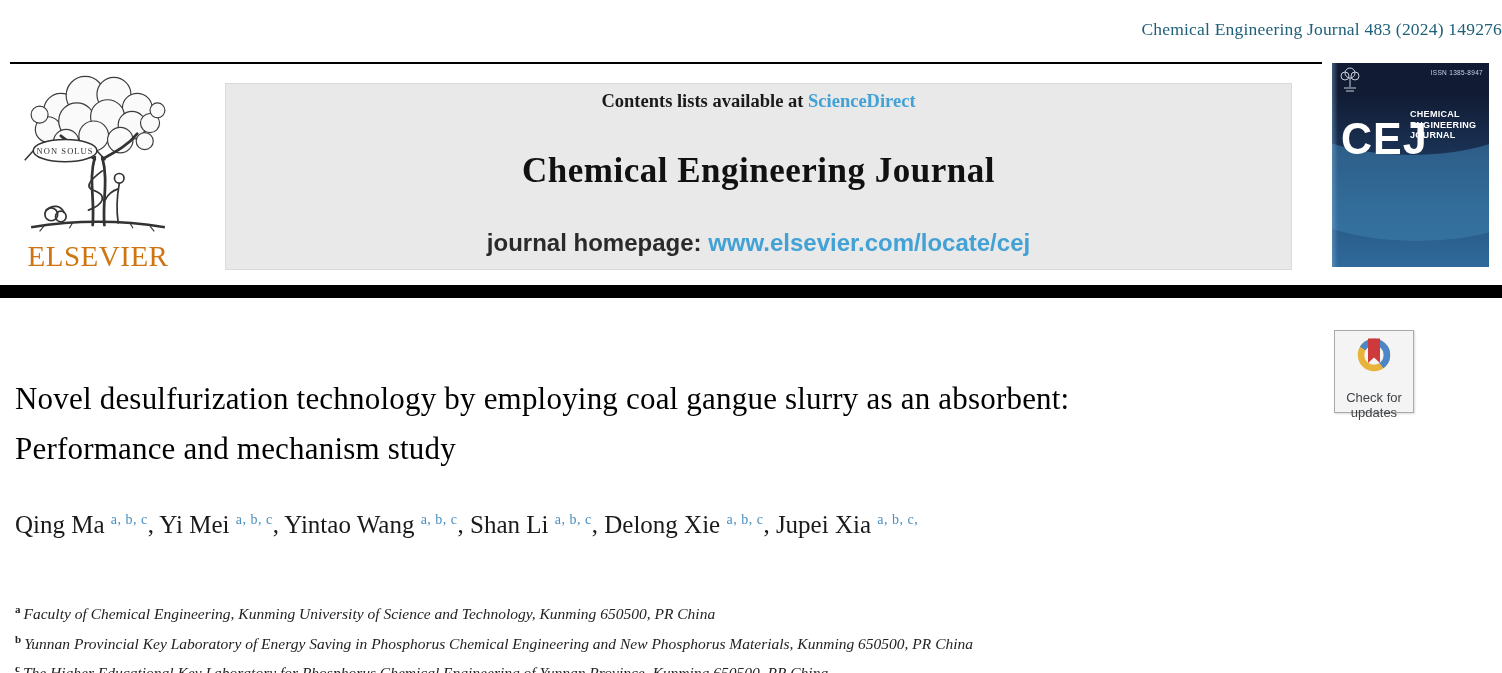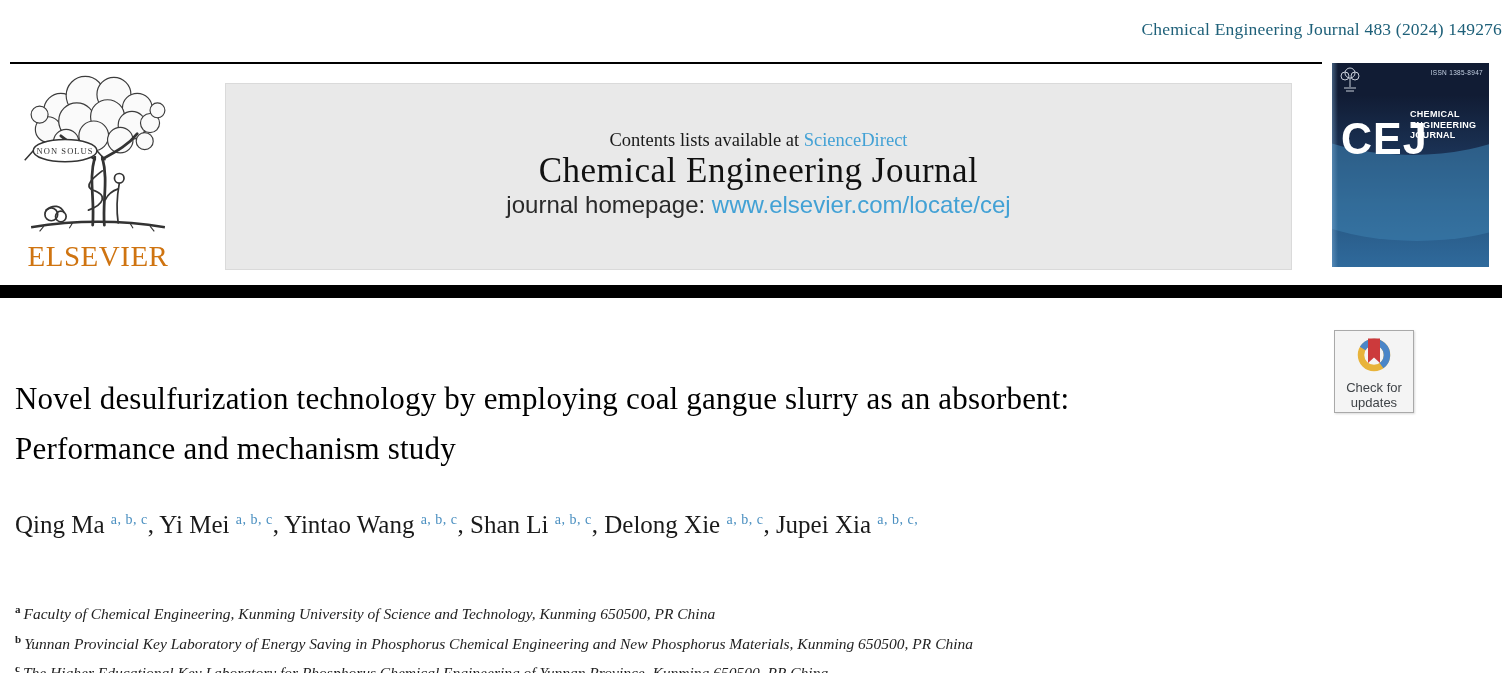--- a/index.html
+++ b/index.html
@@ -15,21 +15,21 @@
   
   .elsevier-logo{position:absolute;left:14px;top:70px;width:168px;height:205px;}
   .elsevier-logo svg{display:block;margin:0 auto;}
   .elsevier-word{font-size:29px;color:var(--elsevier_orange,#cf7411);
                  text-align:center;letter-spacing:0.5px;margin-top:-2px;}
 
   
   .header-box{position:absolute;left:225px;top:83px;width:1067px;height:187px;
               background:#e9e9e9;border:1px solid #dadada;box-sizing:border-box;
               display:flex;flex-direction:column;align-items:center;
-              justify-content:center;padding:7px 0 12px 0;}
+              justify-content:space-between;padding:7px 0 12px 0;font-weight:bold;}
   .contents-line{font-size:18.5px;color:#1a1a1a;}
   .link{color:var(--link_blue,#42a1d5);text-decoration:none;cursor:pointer;}
   .journal-title{font-size:35px;letter-spacing:0.5px;color:#111;}
   .homepage-line{font-family:"Liberation Sans",sans-serif;font-size:24px;color:#2a2a2a;}
 
   
   .cover{position:absolute;left:1332px;top:63px;width:157px;height:204px;overflow:hidden;
          background:linear-gradient(180deg,#111c34 0%,#16253f 20%,#1d3a5e 45%,#27557f 70%,var(--cover_blue_bottom,#2f6a9c) 100%);}
   .cover::before{content:"";position:absolute;left:0;top:0;width:6px;height:100%;
          background:linear-gradient(90deg,rgba(130,175,215,.45),rgba(0,0,0,0));z-index:4;}
@@ -50,21 +50,21 @@
   
   .black-bar{position:absolute;left:0;top:285px;width:1502px;height:13px;
          background:var(--divider_black,#000);z-index:6;}
 
   
   .update-badge{position:absolute;left:1334px;top:330px;width:80px;height:83px;
          background:#f4f4f4;border:1px solid #a9a9a9;box-sizing:border-box;
          text-align:center;cursor:pointer;box-shadow:1px 1px 2px rgba(0,0,0,.15);}
   .update-badge svg{display:block;margin:5px auto 0 auto;}
   .badge-text{font-family:"Liberation Sans",sans-serif;font-size:13px;line-height:15px;
-         color:var(--badge_text_gray,#3f4347);margin-top:6px;}
+         color:var(--badge_text_gray,#3f4347);margin-top:16px;}
 
   
   .article-title{position:absolute;left:15px;top:374px;width:1180px;
          font-size:31px;line-height:50px;color:#000000;letter-spacing:0.2px;}
   .author-block{position:absolute;left:15px;top:500px;width:1260px;
          font-size:25px;line-height:39px;color:#1a1a1a;}
   .au-sup{font-size:14px;color:var(--author_sup_blue,#4a8fc0);letter-spacing:0.5px;}
   .affiliations{position:absolute;left:15px;top:597px;width:1260px;
          font-size:15.5px;line-height:24.5px;font-style:italic;color:#222;}
   .aff-sup{font-weight:700;font-style:normal;font-size:11px;margin-right:3px;}

